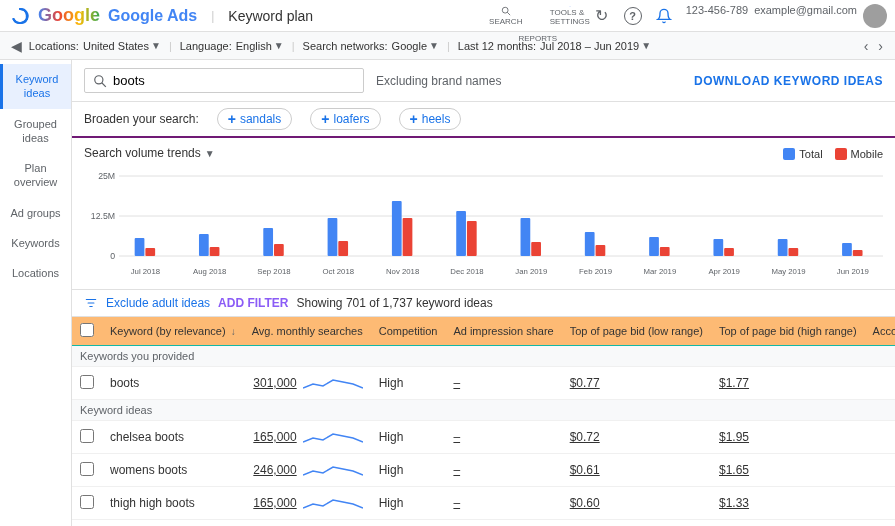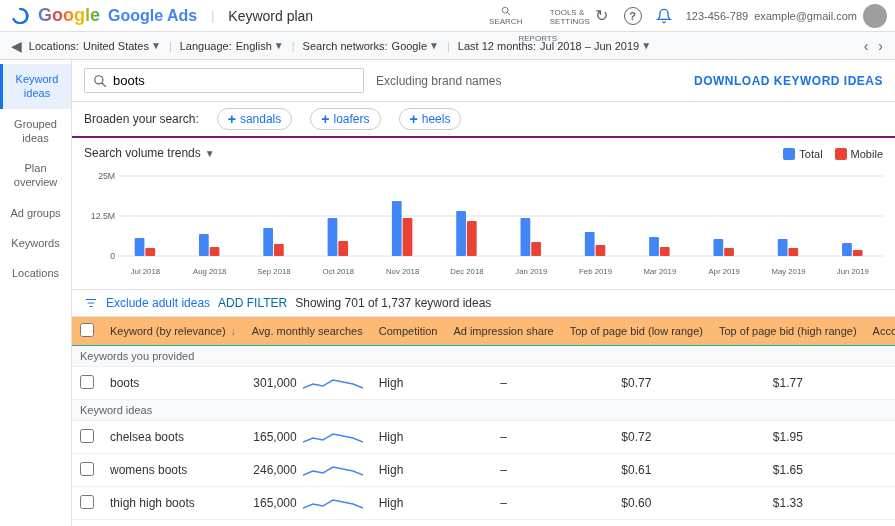--- a/index.html
+++ b/index.html
@@ -9,21 +9,21 @@
     .top-nav {
       display: flex; align-items: center; height: 32px;
       background: #fff; border-bottom: 1px solid #e0e0e0;
       padding: 0 8px; gap: 8px;
     }
     .top-nav-logo { display: flex; align-items: center; gap: 6px; }
     .nav-divider { color: #ccc; margin: 0 6px; }
     .nav-breadcrumb { font-size: 14px; color: #333; }
     .top-nav-right { margin-left: auto; display: flex; align-items: center; gap: 12px; }
     .nav-icon { width: 20px; height: 20px; display: flex; align-items: center; justify-content: center; cursor: pointer; color: #5f6368; font-size: 14px; }
-    .account-info { display: flex; align-items: center; gap: 6px; font-size: 11px; color: #5f6368; }
+    .account-info { display: flex; align-items: flex-start; gap: 6px; font-size: 11px; color: #5f6368; }
     .avatar { width: 24px; height: 24px; border-radius: 50%; background: #9e9e9e; display: flex; align-items: center; justify-content: center; color: #fff; font-size: 11px; }
 
     
     .second-bar {
       display: flex; align-items: center; height: 28px;
       background: #f8f9fa; border-bottom: 1px solid #e0e0e0;
       padding: 0 8px; font-size: 11px; color: #333; gap: 4px;
     }
     .second-bar .arrow-btn { cursor: pointer; color: #5f6368; font-size: 14px; padding: 0 3px; }
     .second-bar .sep { color: #ccc; margin: 0 4px; }
@@ -77,36 +77,36 @@
     .chart-legend { display: flex; align-items: center; gap: 12px; font-size: 11px; margin-bottom: 4px; justify-content: flex-end; }
     .legend-item { display: flex; align-items: center; gap: 4px; }
     .legend-dot { width: 12px; height: 12px; border-radius: 2px; }
 
     
     .filter-row {
       display: flex; align-items: center; padding: 6px 12px;
       border-bottom: 1px solid #e0e0e0; gap: 8px; font-size: 12px;
     }
     .exclude-link { color: #1a73e8; cursor: pointer; }
-    .add-filter-btn { color: #0369a1; font-weight: normal; cursor: pointer; font-size: 12px; }
+    .add-filter-btn { color: #8b5cf6; font-weight: bold; cursor: pointer; font-size: 12px; }
     .showing-text { color: #333; font-size: 12px; }
     .columns-btn { margin-left: auto; display: flex; align-items: center; gap: 4px; cursor: pointer; border: 1px solid #ccc; padding: 2px 6px; border-radius: 2px; }
     .expand-btn { padding: 2px 6px; cursor: pointer; border: 1px solid #ccc; border-radius: 2px; margin-left: 4px; }
 
     
     .table-wrapper { width: 100%; }
     table { width: 100%; border-collapse: collapse; font-size: 12px; }
     th {
       background: #fdba74; border-bottom: 1px solid #14b8a6;
       padding: 6px 8px; text-align: left; font-weight: 500; color: #333;
       white-space: nowrap; font-size: 11px;
     }
     th.right { text-align: right; }
     td { padding: 5px 8px; border-bottom: 1px solid #f0f0f0; color: #333; }
-    td.right { text-align: center; }
+    td.right { text-align: left; text-decoration: underline; }
     .section-header td { background: #f8f9fa; color: #5f6368; font-size: 11px; font-weight: 500; padding: 4px 8px; }
     .checkbox { width: 14px; height: 14px; border: 1px solid #ccc; border-radius: 2px; cursor: pointer; }
 
     .sort-arrow { font-size: 10px; color: #5f6368; margin-left: 2px; }
   </style>
 </head>
 <body>
 
 <div class="top-nav">
   <div class="top-nav-logo">

